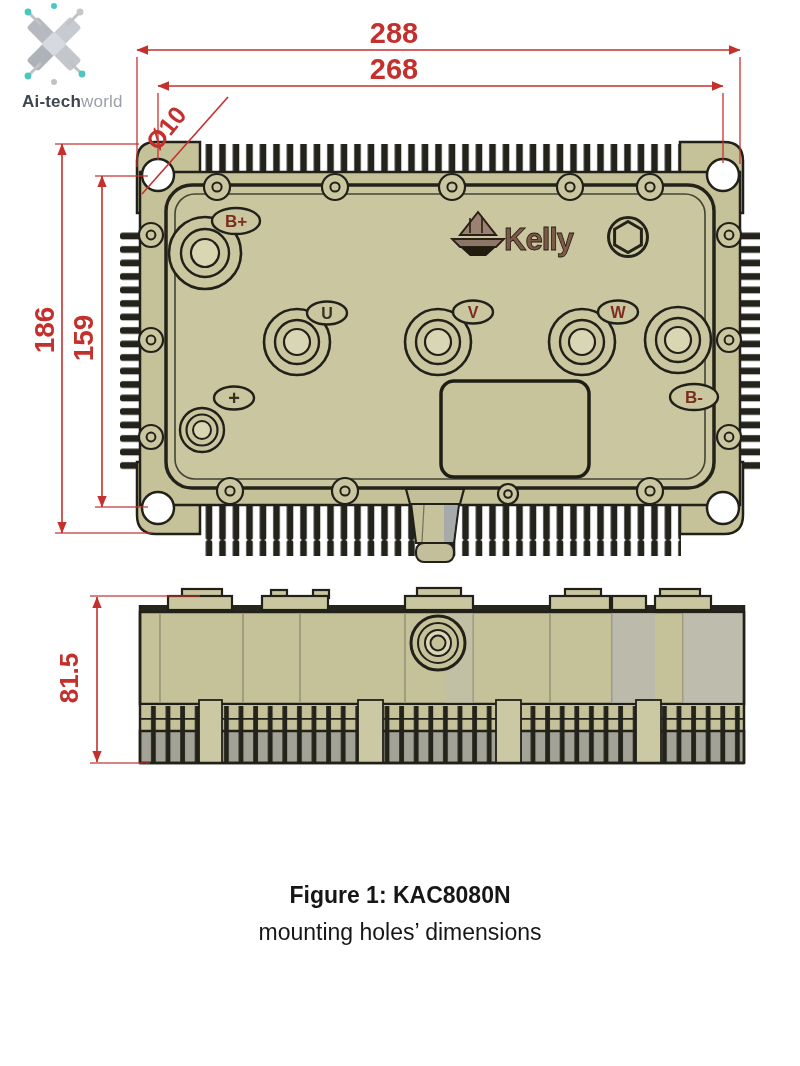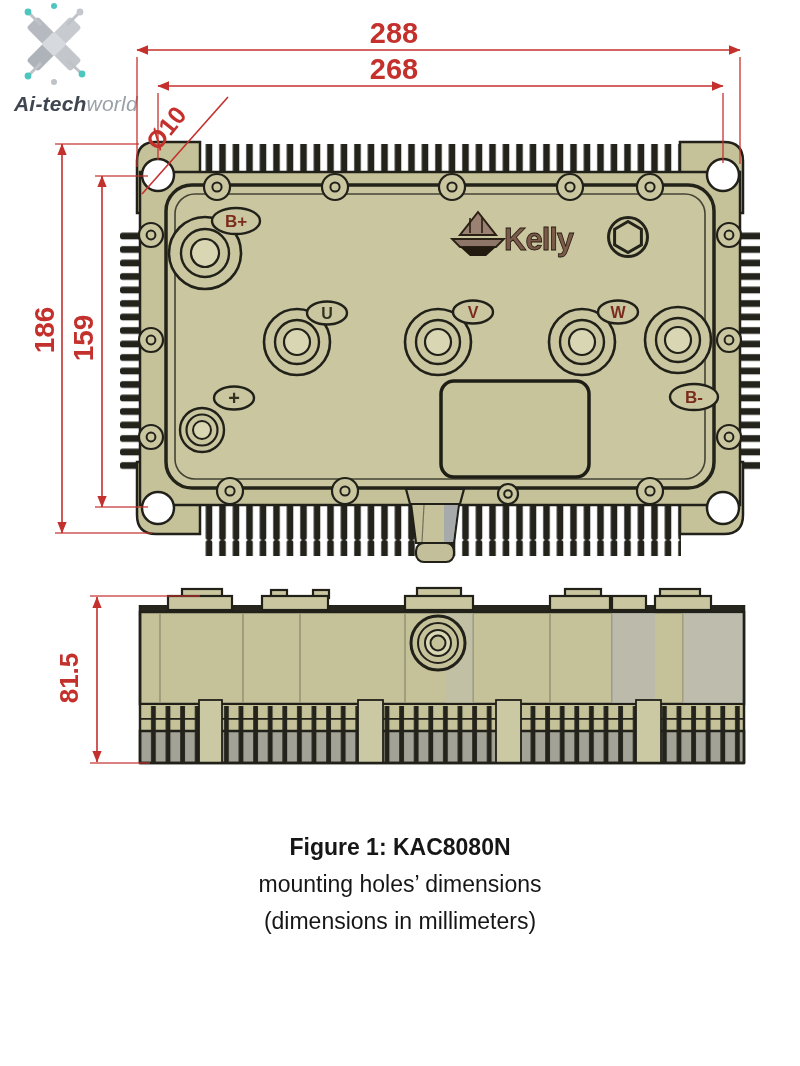--- a/index.html
+++ b/index.html
@@ -1,25 +1,25 @@
 <!DOCTYPE html>
 <html><head>
 <meta charset="utf-8">
 <style>
   html,body{margin:0;padding:0;}
   body{
     width:800px;height:1066px;background:#ffffff;position:relative;overflow:hidden;
     font-family:"Liberation Sans", sans-serif;
   }
   .logo{position:absolute;top:2px;left:2px;width:120px;}
-  .logo .brand{font-size:21px;letter-spacing:.2px;margin-left:12px;white-space:nowrap;font-style:italic;}
+  .logo .brand{font-size:17px;letter-spacing:.2px;margin-left:20px;white-space:nowrap;}
   .logo .brand .b1{font-weight:700;color:#3f4650;}
   .logo .brand .b2{font-weight:400;color:#9aa1a8;}
   svg.drawing{position:absolute;top:0;left:0;}
-  .caption{position:absolute;top:829px;left:0;width:800px;text-align:center;color:#161616;}
+  .caption{position:absolute;top:877px;left:0;width:800px;text-align:center;color:#161616;}
   .caption p{margin:0;line-height:37px;font-size:23px;}
   .caption p.c1{font-weight:700;}
   .caption p.c2,.caption p.c3{font-weight:400;}
   .dim-text{font-weight:700;fill:#c4302c;}
 </style>
 </head>
 <body>
 
 <div class="logo">
   <svg width="100" height="86" viewBox="0 0 100 86">
@@ -271,14 +271,13 @@
     <text transform="translate(158,152) rotate(-51)" font-size="25" class="dim-text">Ø10</text>
     <text transform="translate(54,330) rotate(-90)" text-anchor="middle" font-size="28" class="dim-text">186</text>
     <text transform="translate(93,338) rotate(-90)" text-anchor="middle" font-size="28" class="dim-text">159</text>
     <text transform="translate(78,678) rotate(-90)" text-anchor="middle" font-size="26" class="dim-text">81.5</text>
   </g>
 </svg>
 
 <div class="caption">
   <p class="c1">Figure 1: KAC8080N</p>
   <p class="c2">mounting holes’ dimensions</p>
-  <p class="c3">(dimensions in millimeters)</p>
 </div>
 
 </body></html>

